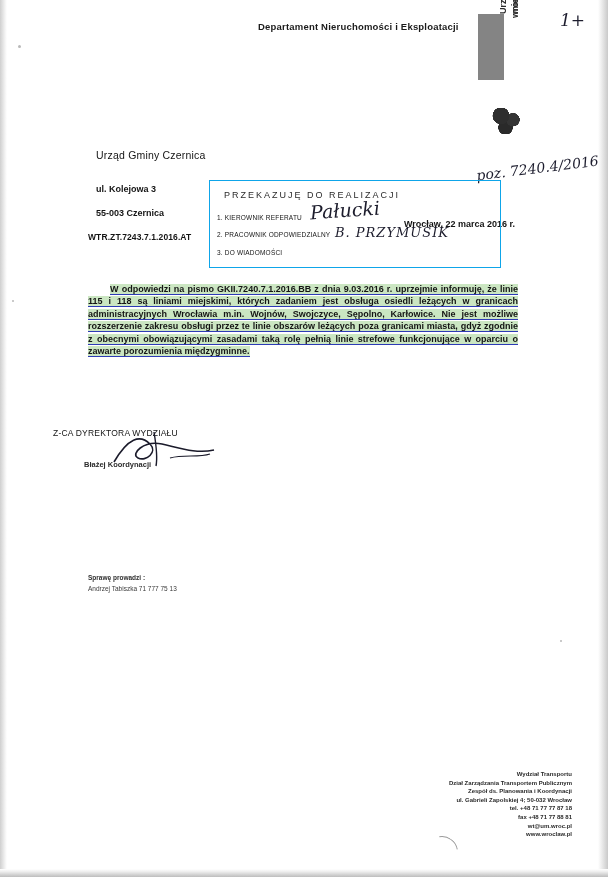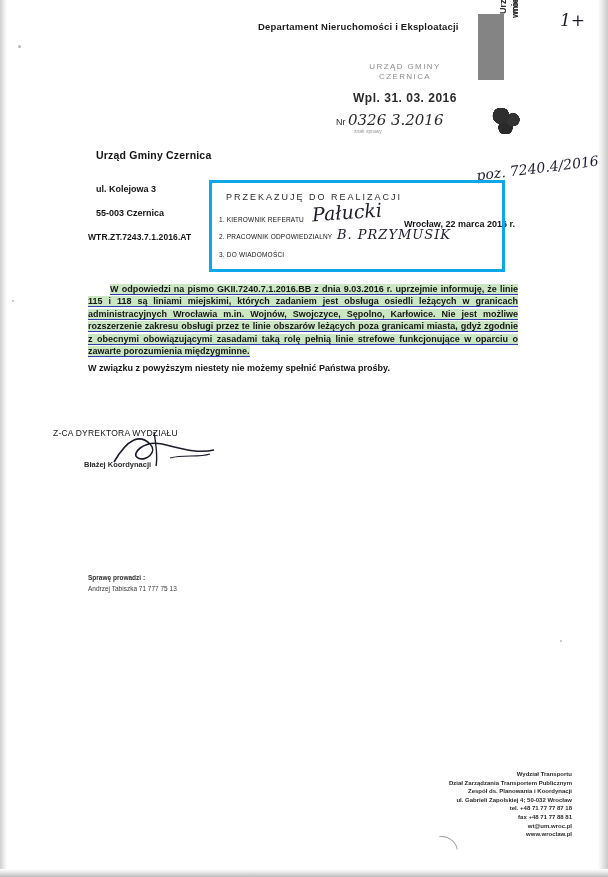--- a/index.html
+++ b/index.html
@@ -169,21 +169,21 @@
       radial-gradient(circle at 70% 45%, #343434 0 26%, transparent 27%),
       radial-gradient(circle at 45% 75%, #2a2a2a 0 28%, transparent 29%);
   }
 
   
   .addressee {
     position: absolute;
     left: 96px;
     top: 149px;
     font-size: 10.5px;
-    font-weight: bold;
+    font-weight: normal;
     letter-spacing: .2px;
   }
   .addr-l2 {
     position: absolute;
     left: 96px;
     top: 184px;
     font-size: 9px;
     font-weight: bold;
   }
   .addr-l3 {
@@ -209,21 +209,21 @@
     font-weight: bold;
   }
 
   
   .rbox {
     position: absolute;
     left: 209px;
     top: 180px;
     width: 290px;
     height: 86px;
-    border: 3px solid #0ea5e9;
+    border: 1px solid #0ea5e9;
   }
   .rbox .rtitle {
     position: absolute;
     left: 14px;
     top: 9px;
     font-size: 9px;
     letter-spacing: 2px;
     color: #2a2a2a;
   }
   .rbox .r1 {
@@ -389,33 +389,20 @@
     <div class="vtext">Urząd</div>
     <div class="vtext2">miejski</div>
   </div>
   <div class="vert-stamp" style="left:500px;">
     <div class="vtext2" style="left:10px;top:4px;">wrocławia</div>
   </div>
 
   <div class="hand hw-1">1+</div>
   <div class="hand hw-sign">poz. 7240.4/2016</div>
 
-  <div class="in-stamp">
-    <div class="l1">URZĄD GMINY</div>
-    <div class="l2">CZERNICA</div>
-    <div class="wpl">
-      <span>Wpl.</span>
-      <span>31. 03. 2016</span>
-    </div>
-    <div class="nr">
-      <span>Nr</span>
-      <span class="nr-hand">0326 3.2016</span>
-    </div>
-    <div class="nr-sub">znak sprawy</div>
-  </div>
   <div class="ink-blot"></div>
 
   <div class="addressee">Urząd Gminy Czernica</div>
   <div class="addr-l2">ul. Kolejowa 3</div>
   <div class="addr-l3">55-003 Czernica</div>
 
   <div class="signref">WTR.ZT.7243.7.1.2016.AT</div>
   <div class="placedate">Wrocław, 22 marca 2016 r.</div>
 
   <div class="rbox">
@@ -424,23 +411,20 @@
     <div class="r2">2. PRACOWNIK ODPOWIEDZIALNY</div>
     <div class="r3">3. DO WIADOMOŚCI</div>
     <div class="hsig-a hand">Pałucki</div>
     <div class="hsig-b hand">B. PRZYMUSIK</div>
   </div>
 
   <div class="body">
     <span class="indent"></span><span class="hl-green underline-blue">W odpowiedzi na pismo GKII.7240.7.1.2016.BB z dnia 9.03.2016 r. uprzejmie informuję, że linie 115 i 118 są liniami miejskimi, których zadaniem jest obsługa osiedli leżących w granicach administracyjnych Wrocławia m.in. Wojnów, Swojczyce, Sępolno, Karłowice. Nie jest możliwe rozszerzenie zakresu obsługi przez te linie obszarów leżących poza granicami miasta, gdyż zgodnie z obecnymi obowiązującymi zasadami taką rolę pełnią linie strefowe funkcjonujące w oparciu o zawarte porozumienia międzygminne.</span>
   </div>
 
-  <div class="para2">
-    <span class="indent"></span><span>W związku z powyższym niestety nie możemy spełnić Państwa prośby.</span>
-  </div>
 
   <div class="sig-title">Z-CA DYREKTORA WYDZIAŁU</div>
   <div class="sig-scribble">
     <svg width="110" height="42" viewBox="0 0 110 42">
       <path d="M4 34 C 18 10, 30 6, 40 16 C 48 24, 36 34, 28 30 C 20 26, 34 12, 52 16 C 70 20, 86 26, 104 22" fill="none" stroke="#1b1b2b" stroke-width="1.6"></path>
       <path d="M44 4 C 46 16, 48 28, 46 38" fill="none" stroke="#1b1b2b" stroke-width="1.4"></path>
       <path d="M60 30 C 74 26, 88 30, 100 26" fill="none" stroke="#1b1b2b" stroke-width="1.2"></path>
     </svg>
   </div>
   <div class="sig-name">Błażej Koordynacji</div>

